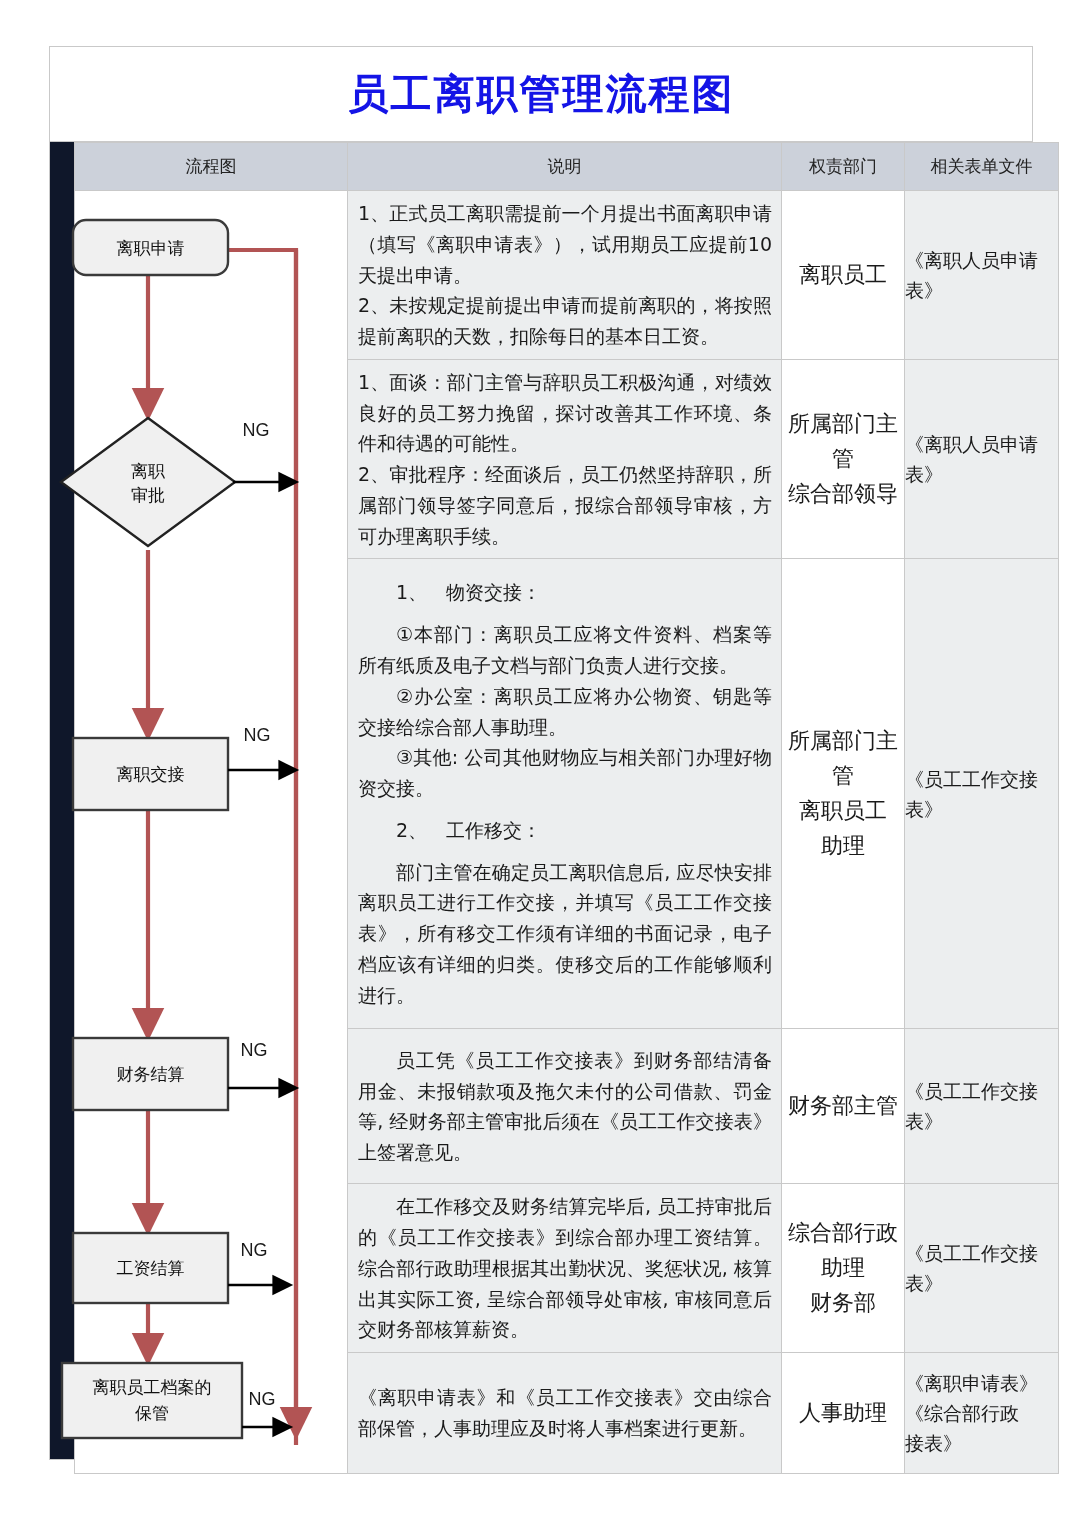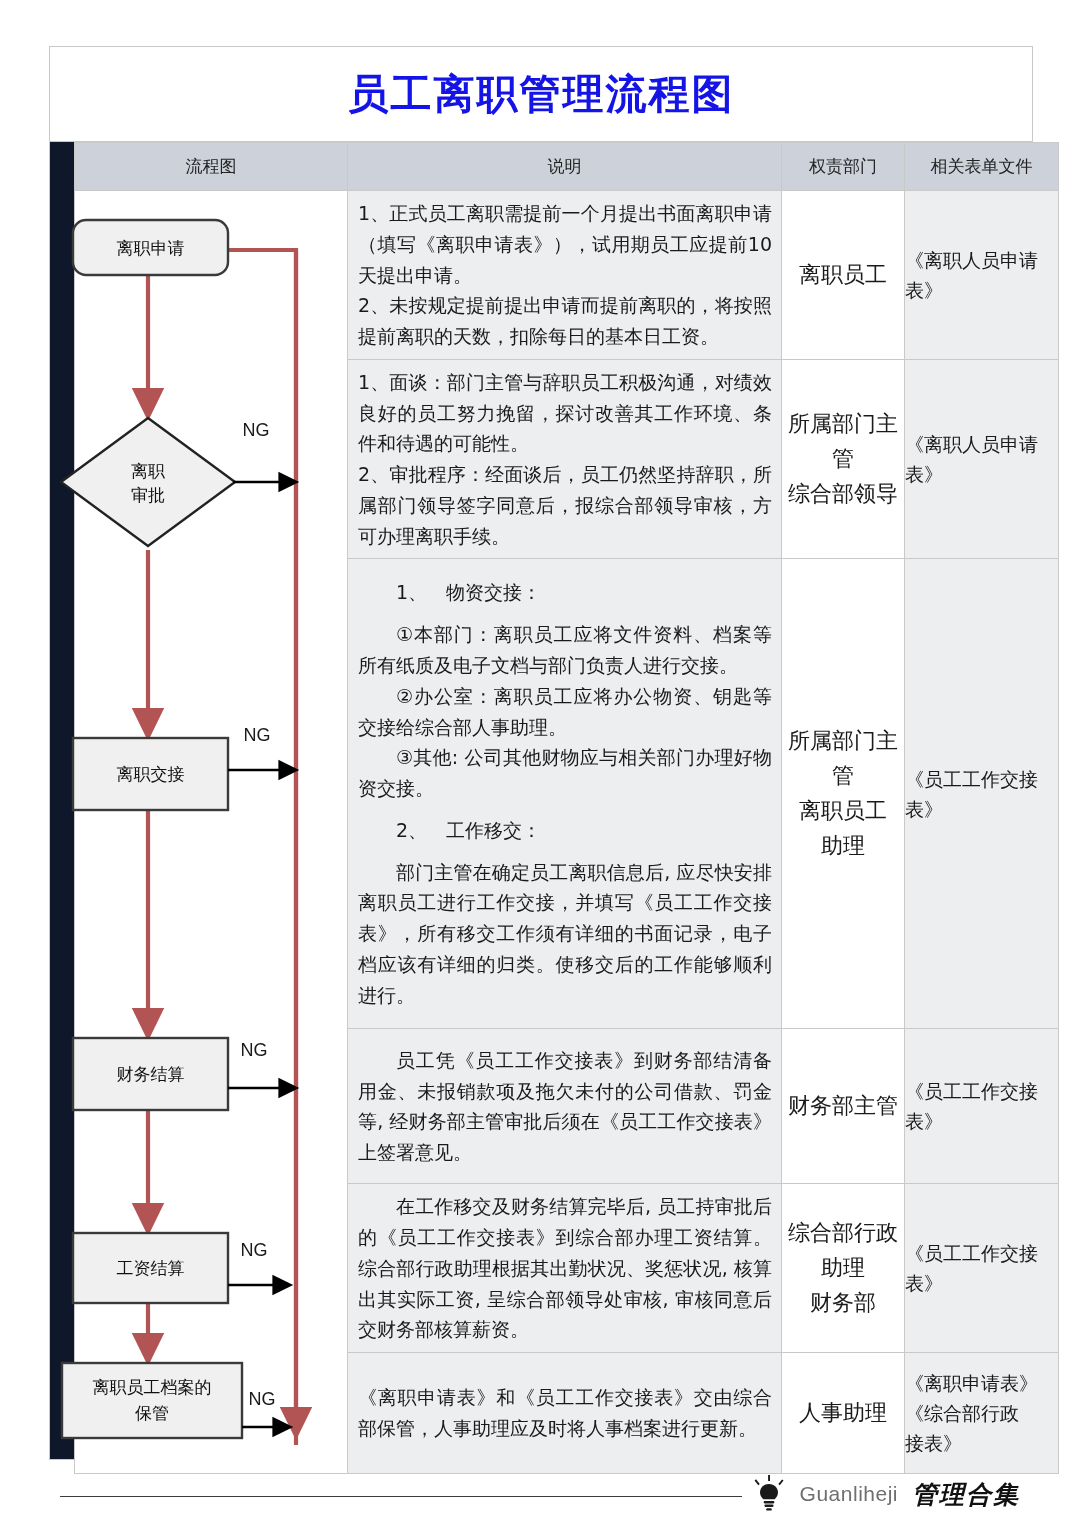--- a/index.html
+++ b/index.html
@@ -300,27 +300,13 @@
         <text class="nodelabel" x="102" y="1203" text-anchor="middle">离职员工档案的</text>
         <text class="nodelabel" x="102" y="1229" text-anchor="middle">保管</text>
       </g>
       <g>
         <text class="nglabel" x="212" y="1215" text-anchor="middle">NG</text>
         <path d="M192,1237 L238,1237" fill="none" stroke="#000" stroke-width="2.6" marker-end="url(#blkArrow)"></path>
       </g>
     </svg>
   </div>
 
-  <div class="footer">
-    <div class="foot-rule"></div>
-    <svg class="bulb" viewBox="0 0 34 38">
-      <path d="M17 9 C11.8 9 8 12.8 8 17.4 C8 20.6 9.9 22.6 11.3 24.2 L22.7 24.2 C24.1 22.6 26 20.6 26 17.4 C26 12.8 22.2 9 17 9 Z" fill="#1a1a1a"></path>
-      <rect x="11.6" y="26.1" width="10.8" height="2.3" rx="1.1" fill="#1a1a1a"></rect>
-      <rect x="12.4" y="29.6" width="9.2" height="2.3" rx="1.1" fill="#1a1a1a"></rect>
-      <rect x="14.2" y="33.2" width="5.6" height="2.4" rx="1.2" fill="#1a1a1a"></rect>
-      <rect x="16.1" y="0" width="1.9" height="6" fill="#1a1a1a"></rect>
-      <rect x="4.2" y="4.3" width="1.9" height="6" fill="#1a1a1a" transform="rotate(-38 5.1 7.3)"></rect>
-      <rect x="28" y="4.3" width="1.9" height="6" fill="#1a1a1a" transform="rotate(38 28.9 7.3)"></rect>
-    </svg>
-    <div class="foot-en">Guanliheji</div>
-    <div class="foot-cn">管理合集</div>
-  </div>
 </div>
 
 </body></html>

